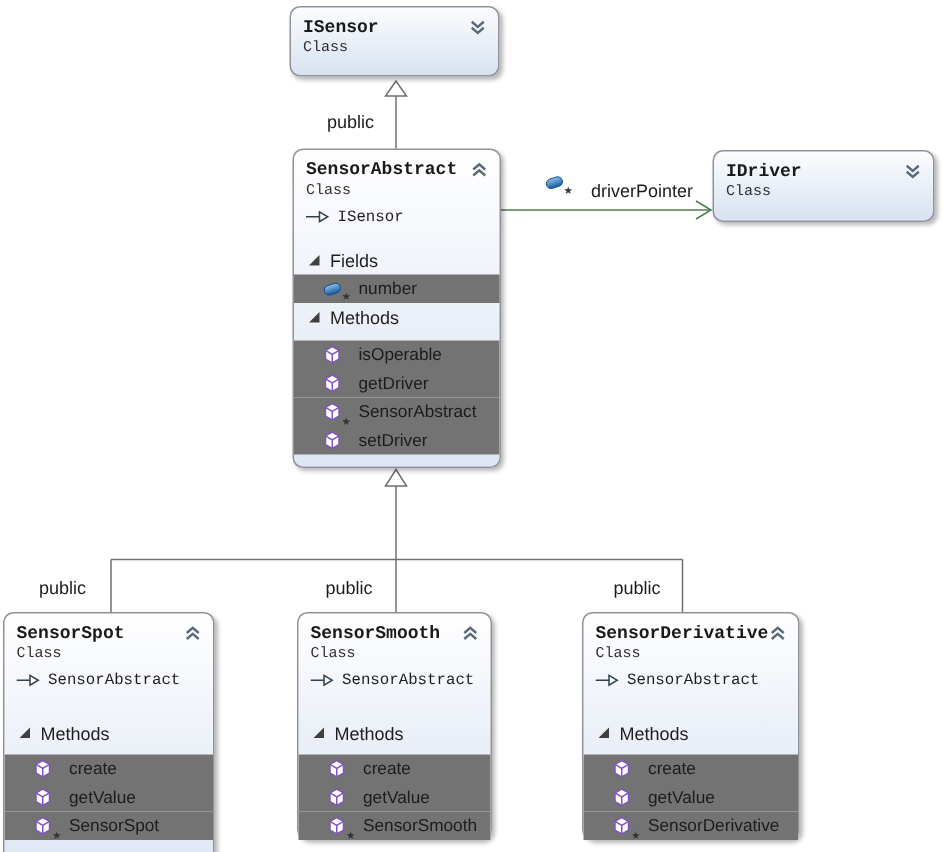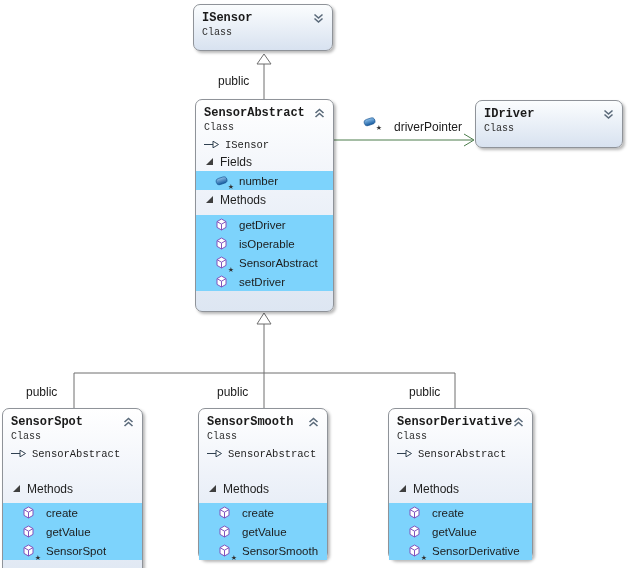--- a/index.html
+++ b/index.html
@@ -20,28 +20,28 @@
   }
   .cls.collapsed{background:linear-gradient(180deg,#fbfdfe 0%,#d8e2f0 100%);}
   .cls-head{padding:5px 8px 0 8px;position:relative;font-family:Liberation Mono, monospace;}
   .cls-title{font-size:12px;font-weight:bold;color:#1a1a1a;line-height:16px;white-space:nowrap;}
   .cls-kind{font-size:10px;color:#2e2e2e;line-height:13px;}
   .cls-impl{display:flex;align-items:center;gap:5px;margin-top:3px;height:15px;font-size:10.5px;color:#1e1e1e;white-space:nowrap;}
   .chev{position:absolute;top:6px;right:6px;width:15px;height:13px;background:none;border:none;padding:0;line-height:0;}
 
   
   .section{margin-top:0;}
-  .section.first-gap{}
+  .section.first-gap{margin-top:12px;}
   .section.big-gap{margin-top:18px;}
   .sec-band{height:19px;display:flex;align-items:center;gap:7px;padding-left:10px;font-size:12px;color:#1e1e1e;}
   .expander{width:0;height:0;border-left:7px solid transparent;border-bottom:7px solid #3f3f3f;}
   .members{background:#ffffff;}
   .members.pad-top{margin-top:6px;}
   .members.pad-top-sm{margin-top:5px;}
-  .member{height:19px;display:flex;align-items:center;gap:11px;padding-left:19px;background:#7dd3fc;font-size:11.5px;color:#1c1c1c;white-space:nowrap;}
+  .member{height:19px;display:flex;align-items:center;gap:11px;padding-left:19px;background:#737373;font-size:11.5px;color:#1c1c1c;white-space:nowrap;}
   .icon-wrap{position:relative;width:13px;height:13px;flex:none;line-height:0;}
   .icon-wrap.fld{height:11px;}
   .icon-wrap.private::after{
     content:"★";position:absolute;right:-6px;bottom:-4px;
     font-size:7px;color:#333333;line-height:7px;
   }
 
   
   .lbl{position:absolute;z-index:2;font-size:12px;color:#1b1b1b;white-space:nowrap;text-align:right;}
   .assoc-icon{position:absolute;z-index:2;left:363px;top:116px;}
@@ -142,30 +142,30 @@
       <span>Methods</span>
     </div>
     <div class="members pad-top">
       <div class="member">
         <span class="icon-wrap">
           <svg width="13" height="13" viewBox="0 0 13 13">
               <path d="M6.5 1 L11 3.6 V9.4 L6.5 12 L2 9.4 V3.6 Z" fill="#ffffff" stroke="#8153bd" stroke-width="1"></path>
               <path d="M2 3.6 L6.5 6.2 L11 3.6 M6.5 6.2 V12" fill="none" stroke="#8153bd" stroke-width="1"></path>
             </svg>
         </span>
+        <span>isOperable</span>
+      </div>
+      <div class="member">
+        <span class="icon-wrap">
+          <svg width="13" height="13" viewBox="0 0 13 13">
+              <path d="M6.5 1 L11 3.6 V9.4 L6.5 12 L2 9.4 V3.6 Z" fill="#ffffff" stroke="#8153bd" stroke-width="1"></path>
+              <path d="M2 3.6 L6.5 6.2 L11 3.6 M6.5 6.2 V12" fill="none" stroke="#8153bd" stroke-width="1"></path>
+            </svg>
+        </span>
         <span>getDriver</span>
-      </div>
-      <div class="member">
-        <span class="icon-wrap">
-          <svg width="13" height="13" viewBox="0 0 13 13">
-              <path d="M6.5 1 L11 3.6 V9.4 L6.5 12 L2 9.4 V3.6 Z" fill="#ffffff" stroke="#8153bd" stroke-width="1"></path>
-              <path d="M2 3.6 L6.5 6.2 L11 3.6 M6.5 6.2 V12" fill="none" stroke="#8153bd" stroke-width="1"></path>
-            </svg>
-        </span>
-        <span>isOperable</span>
       </div>
       <div class="member">
         <span class="icon-wrap private">
           <svg width="13" height="13" viewBox="0 0 13 13">
               <path d="M6.5 1 L11 3.6 V9.4 L6.5 12 L2 9.4 V3.6 Z" fill="#ffffff" stroke="#8153bd" stroke-width="1"></path>
               <path d="M2 3.6 L6.5 6.2 L11 3.6 M6.5 6.2 V12" fill="none" stroke="#8153bd" stroke-width="1"></path>
             </svg>
         </span>
         <span>SensorAbstract</span>
       </div>

